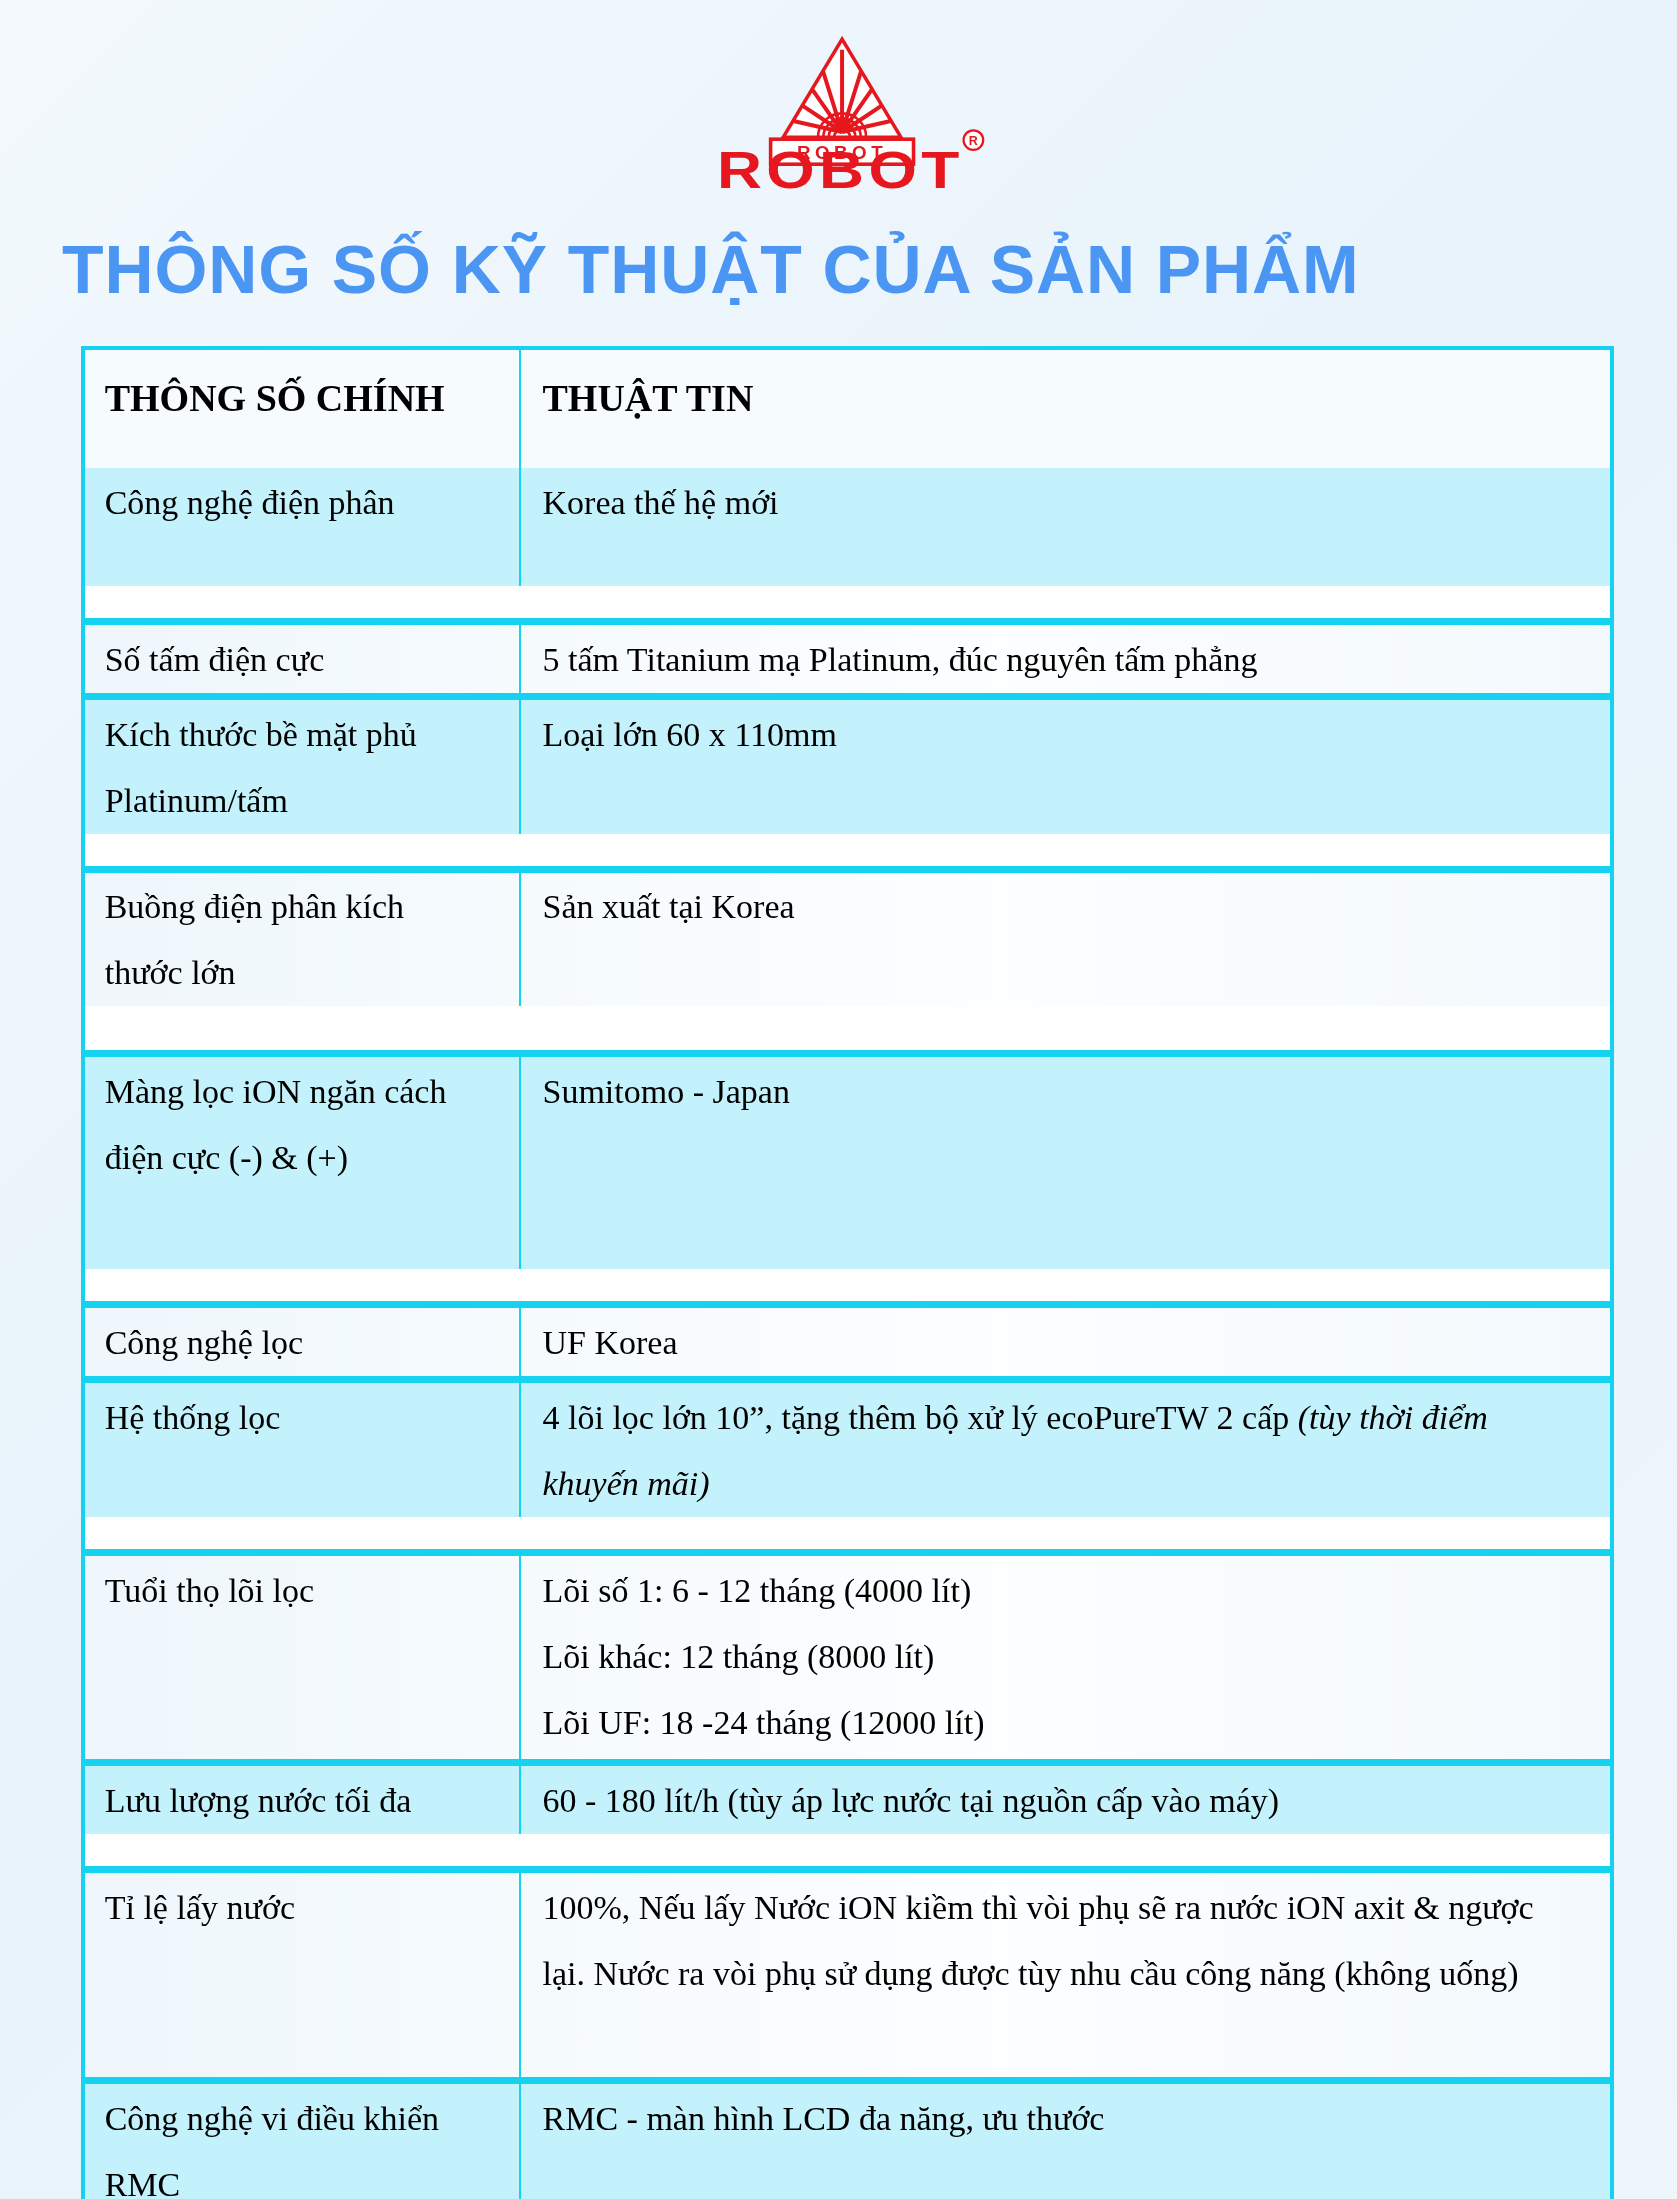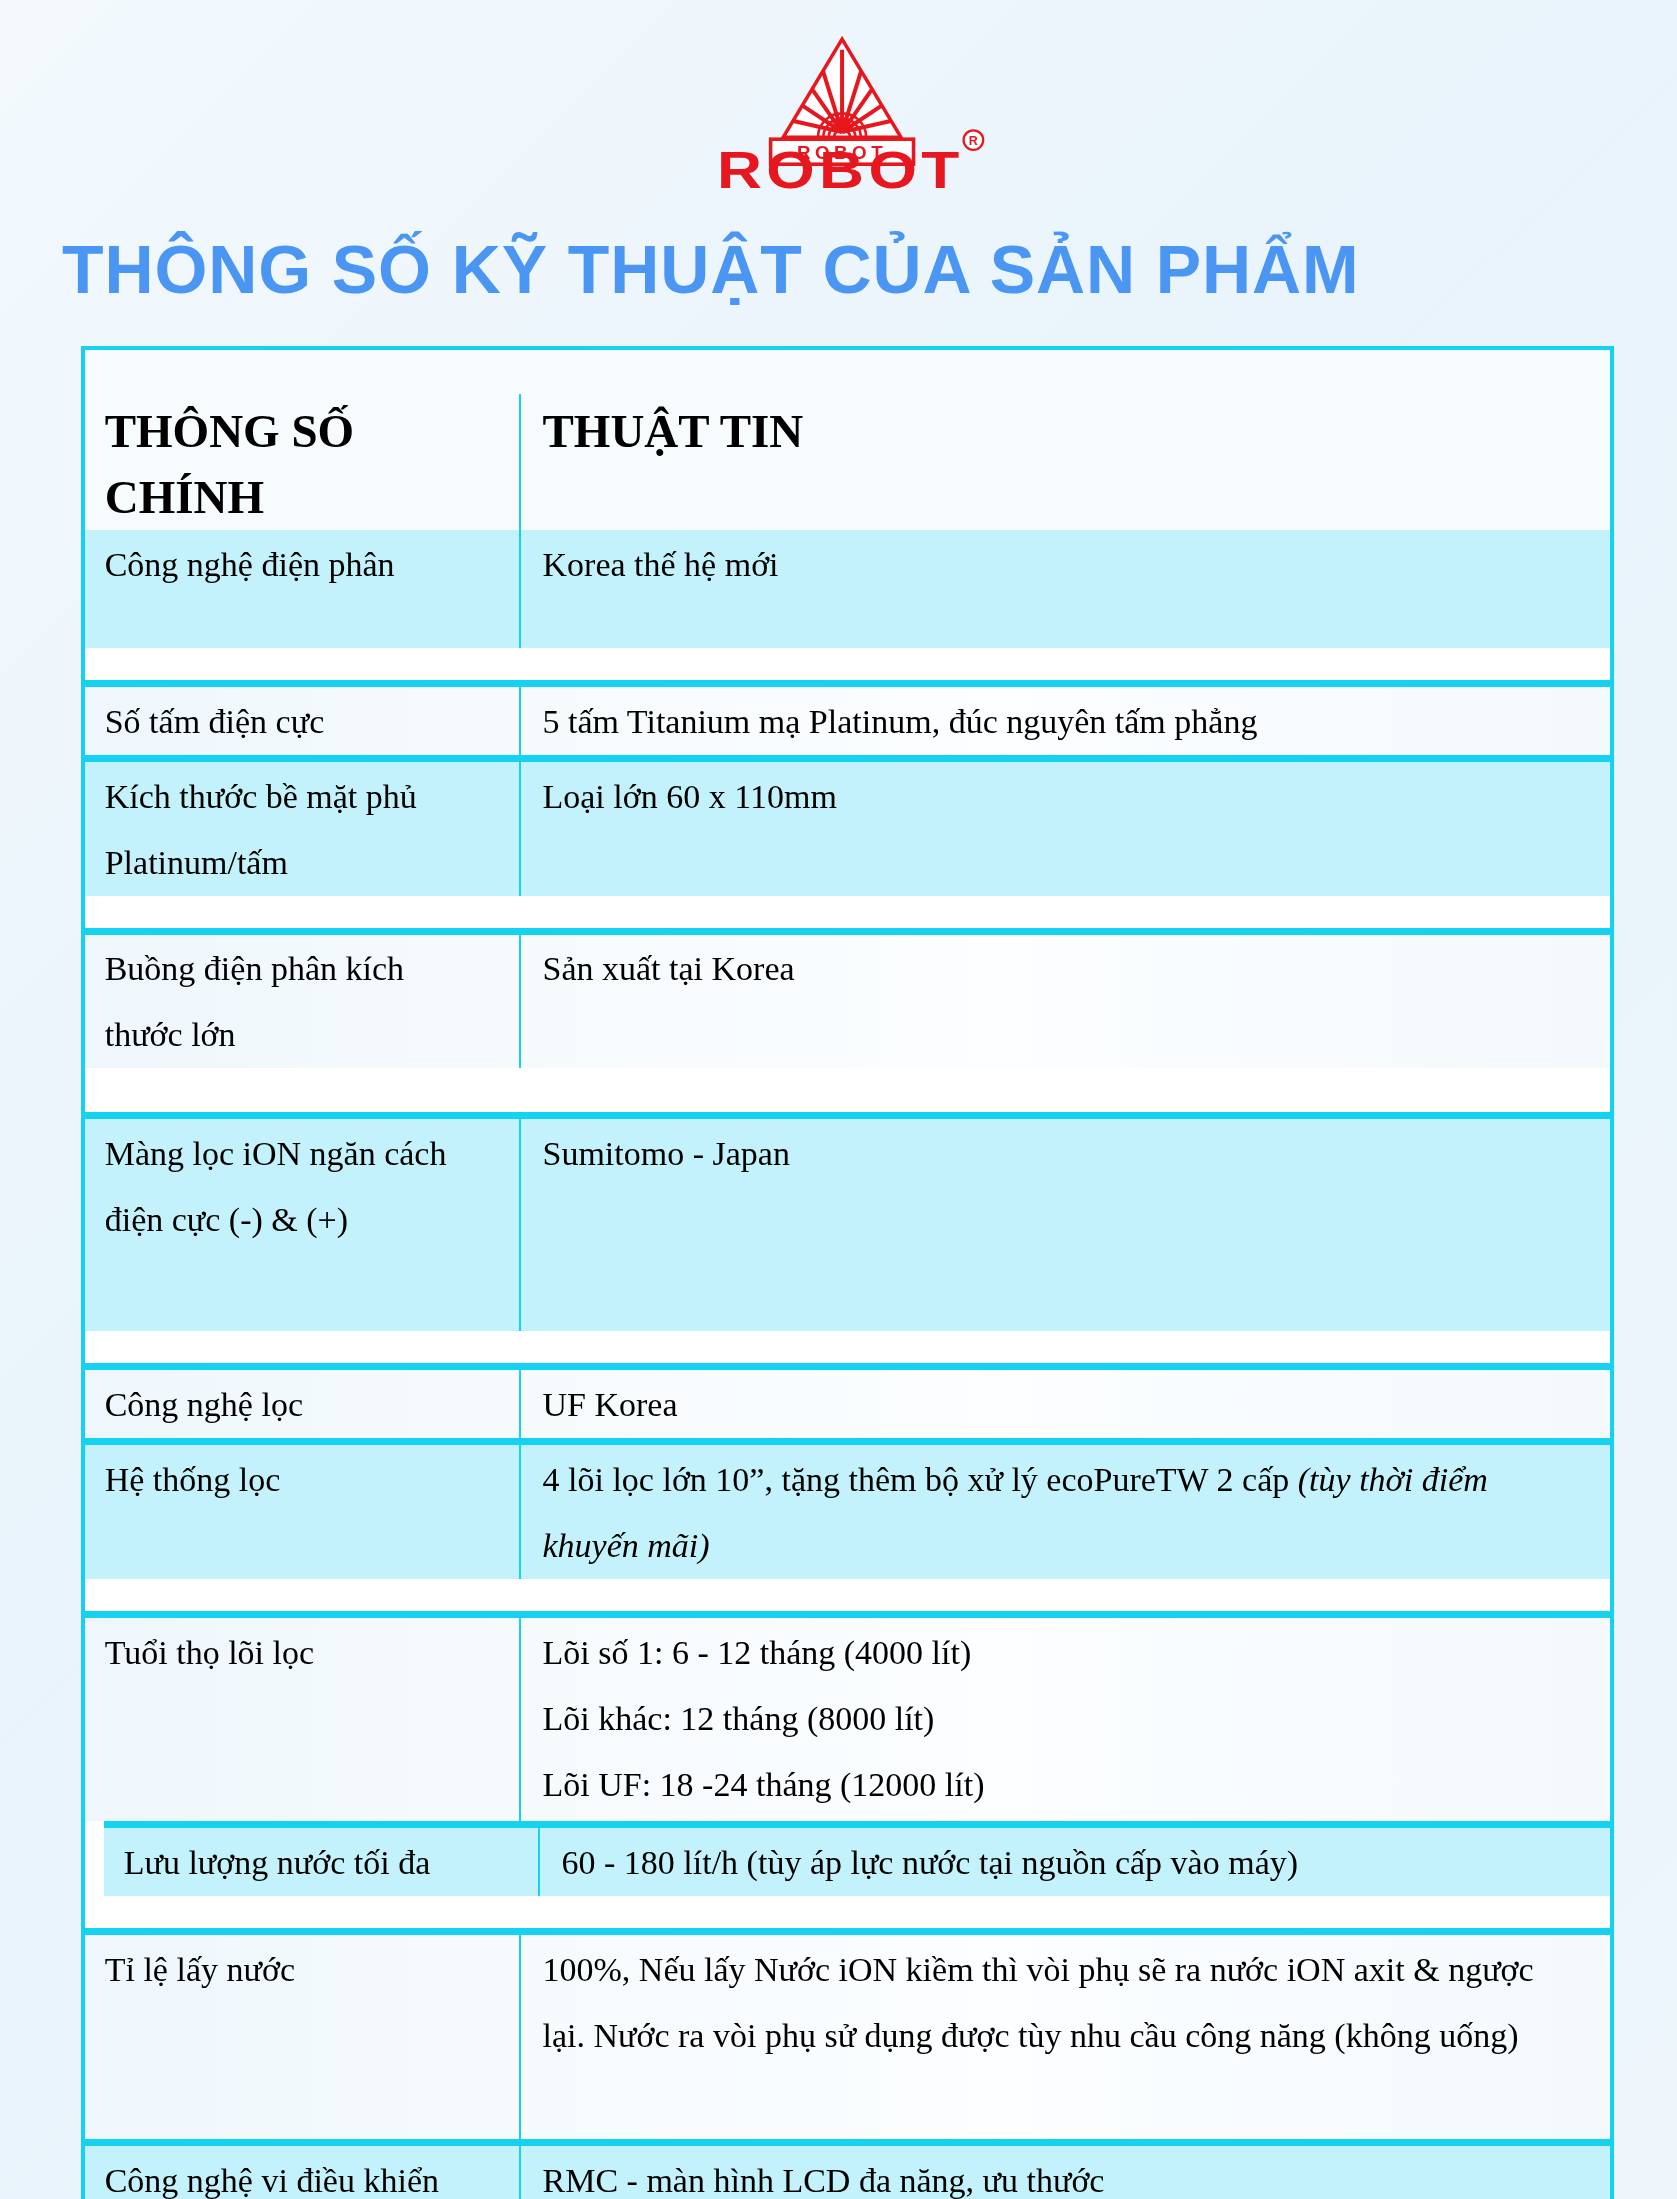--- a/index.html
+++ b/index.html
@@ -20,21 +20,21 @@
     margin:39px 0 0 81px;width:1533px;box-sizing:border-box;
     border:4.5px solid #15d2f1;border-bottom-width:5.4px;
     background:#fff;
   }
   .trow{display:flex;box-sizing:border-box;}
   .trow + .trow{border-top:7.2px solid #15d2f1;}
   .cell{box-sizing:border-box;font-size:34px;line-height:66px;padding-top:1.8px;}
   .c1{flex:0 0 436px;width:436px;border-right:2.7px solid #15d2f1;padding-left:19.7px;padding-right:54px;}
   .c2{flex:1;padding-left:21.5px;padding-right:27px;}
   .thead{background:#f6fbfe;min-height:118px;}
-  .thead .cell{font-weight:bold;font-size:47px;padding-top:4px;margin-top:44px;}
+  .thead .cell{font-weight:bold;font-size:38px;padding-top:15px;}
   .row-cyan{background:#c4f2fc;}
   .row-white{background:linear-gradient(90deg,#eff7fc 0%,#fcfeff 60%,#f3f9fd 100%);margin-top:32px;}
   .info-line em{font-style:italic;}
   .logo-svg text{font-family:"Liberation Sans","DejaVu Sans",sans-serif;font-weight:bold;fill:#e6171e;}
 </style>
 </head>
 <body>
 
 <div class="logo-wrap">
   <svg class="logo-svg" width="297" height="159" viewBox="0 0 332 178">
@@ -133,21 +133,21 @@
         </div>
       </div>
       <div class="trow row-white" style="min-height: 210px;">
         <div class="cell c1">Tuổi thọ lõi lọc</div>
         <div class="cell c2">
           <div class="info-line"><span>Lõi số 1: 6 - 12 tháng (4000 lít)</span></div>
           <div class="info-line"><span>Lõi khác: 12 tháng (8000 lít)</span></div>
           <div class="info-line"><span>Lõi UF: 18 -24 tháng (12000 lít)</span></div>
         </div>
       </div>
-      <div class="trow row-cyan" style="min-height: 63px; margin-left: 19px;">
+      <div class="trow row-cyan" style="min-height: 63px;">
         <div class="cell c1">Lưu lượng nước tối đa</div>
         <div class="cell c2">
           <div class="info-line"><span>60 - 180 lít/h (tùy áp lực nước tại nguồn cấp vào máy)</span></div>
         </div>
       </div>
       <div class="trow row-white" style="min-height: 211px;">
         <div class="cell c1">Tỉ lệ lấy nước</div>
         <div class="cell c2">
           <div class="info-line"><span>100%, Nếu lấy Nước iON kiềm thì vòi phụ sẽ ra nước iON axit &amp; ngược lại. Nước ra vòi phụ sử dụng được tùy nhu cầu công năng (không uống)</span></div>
         </div>

